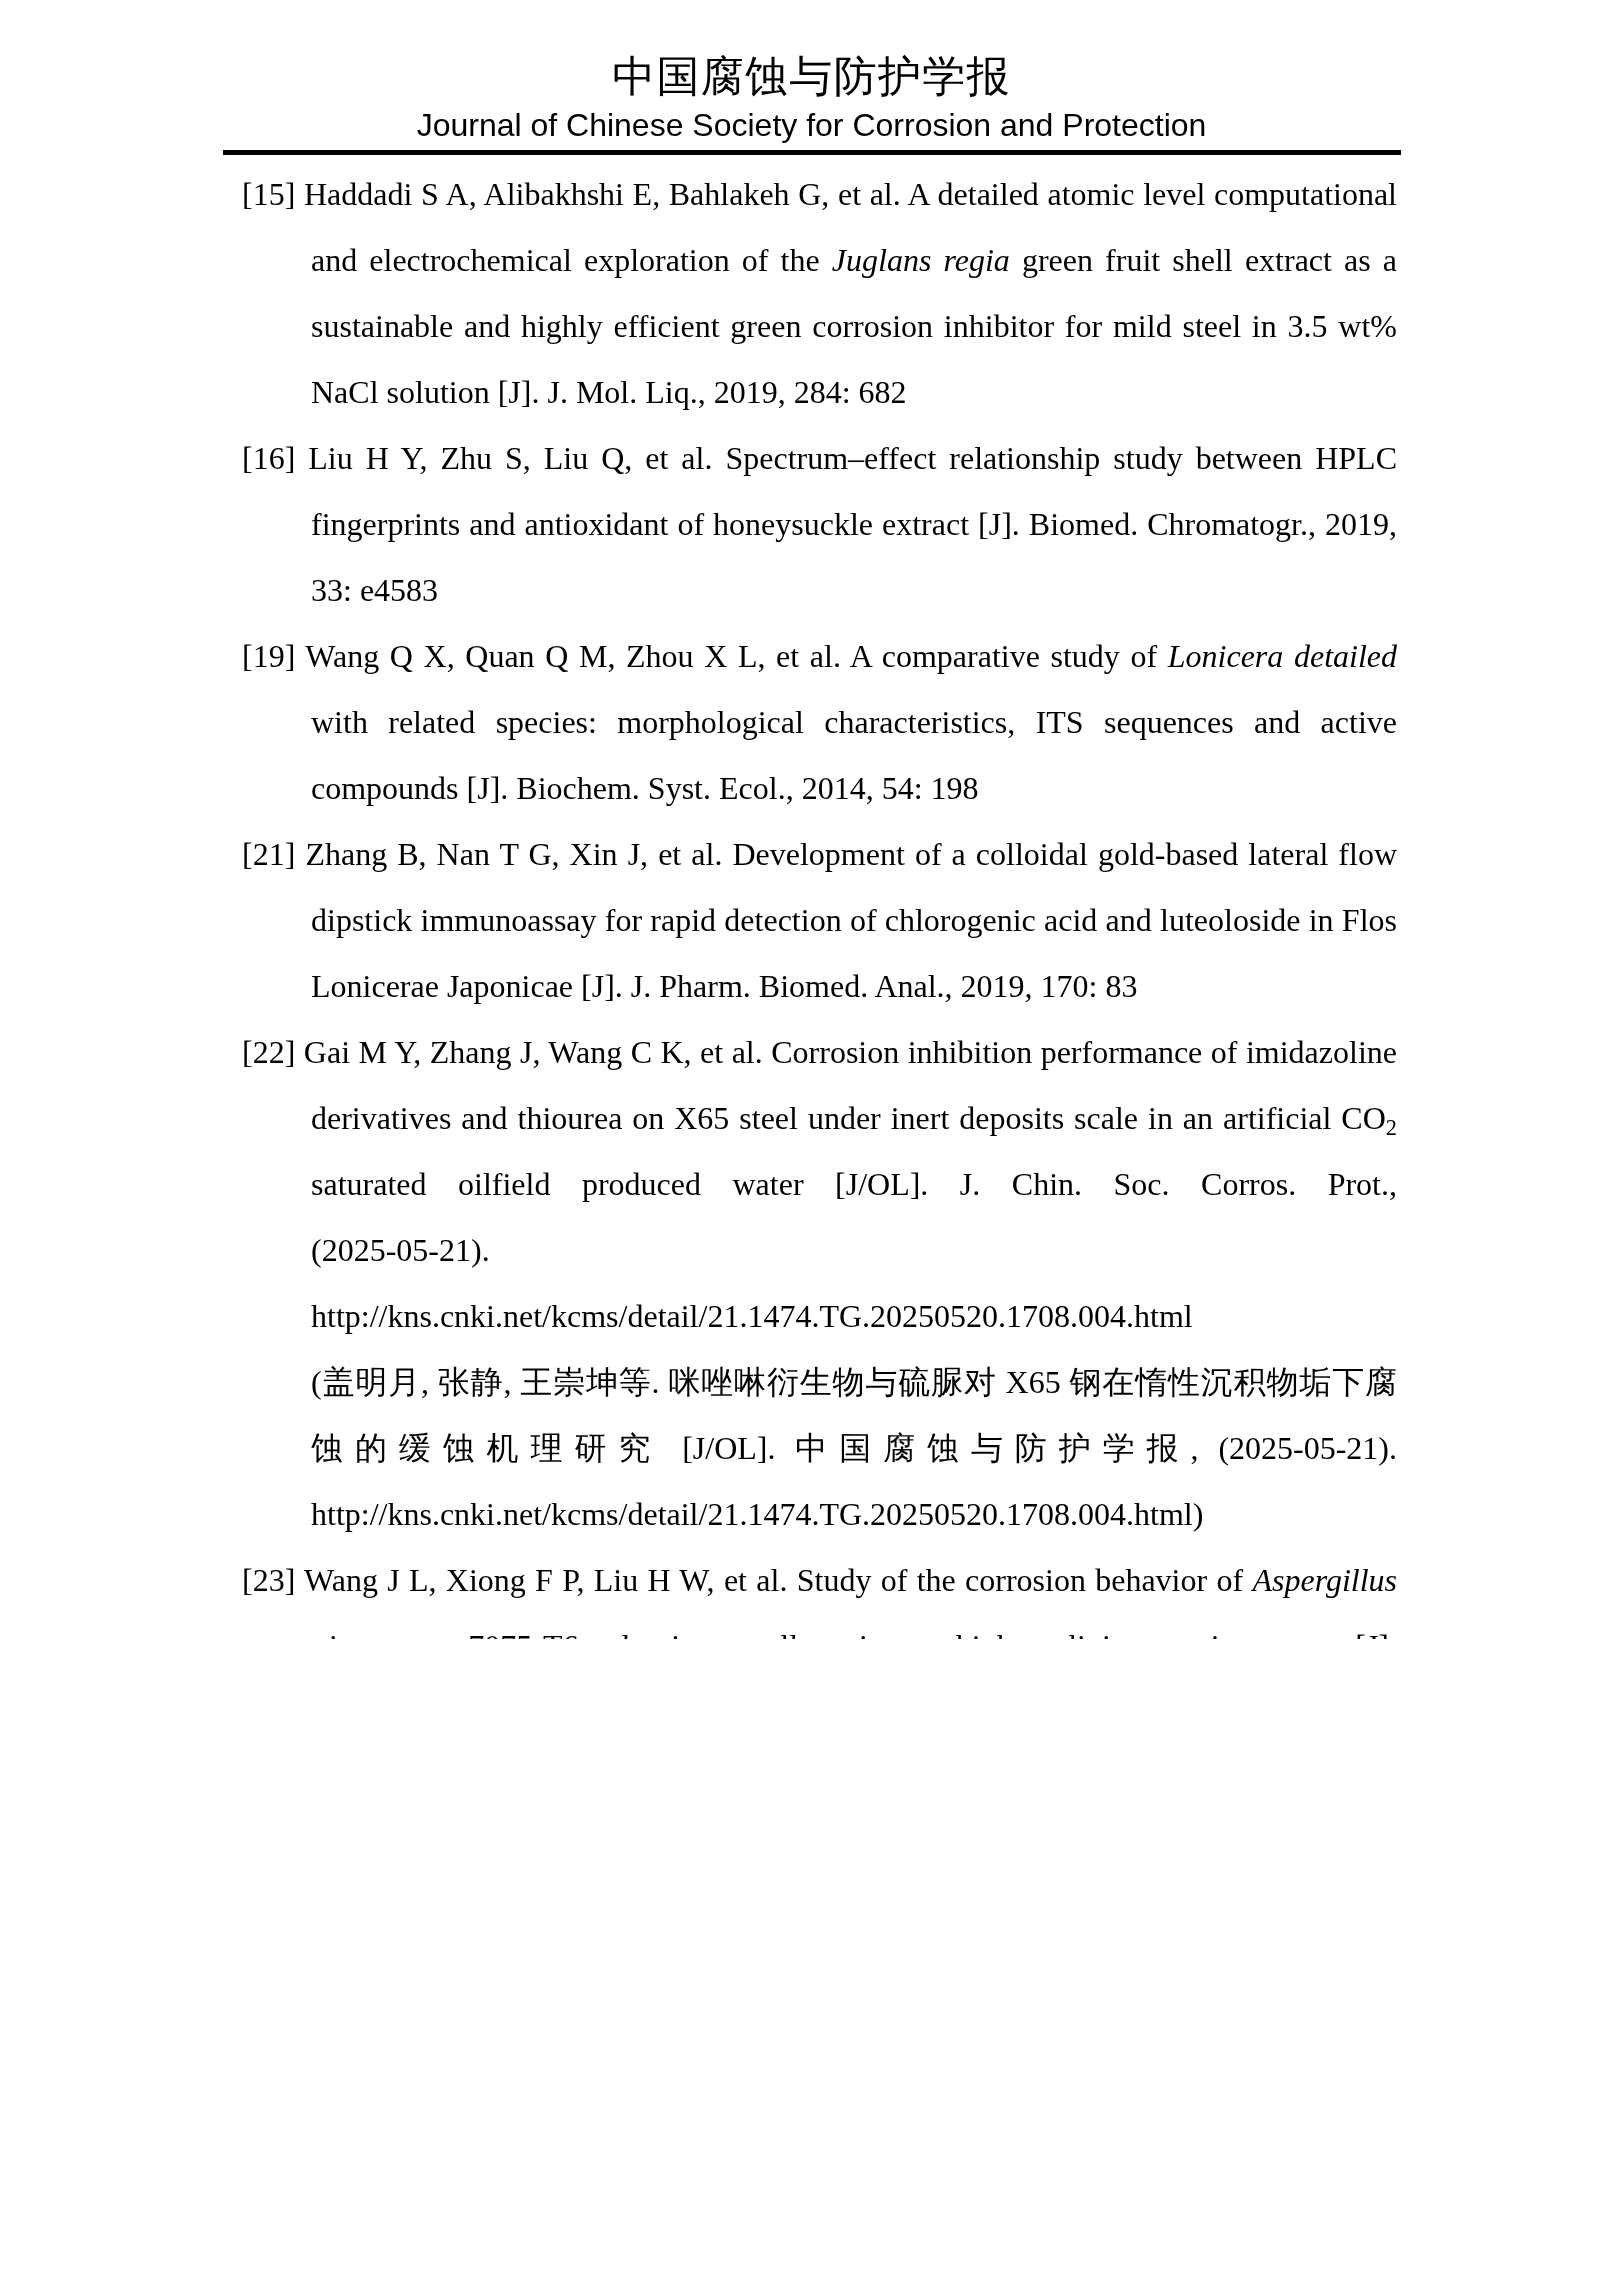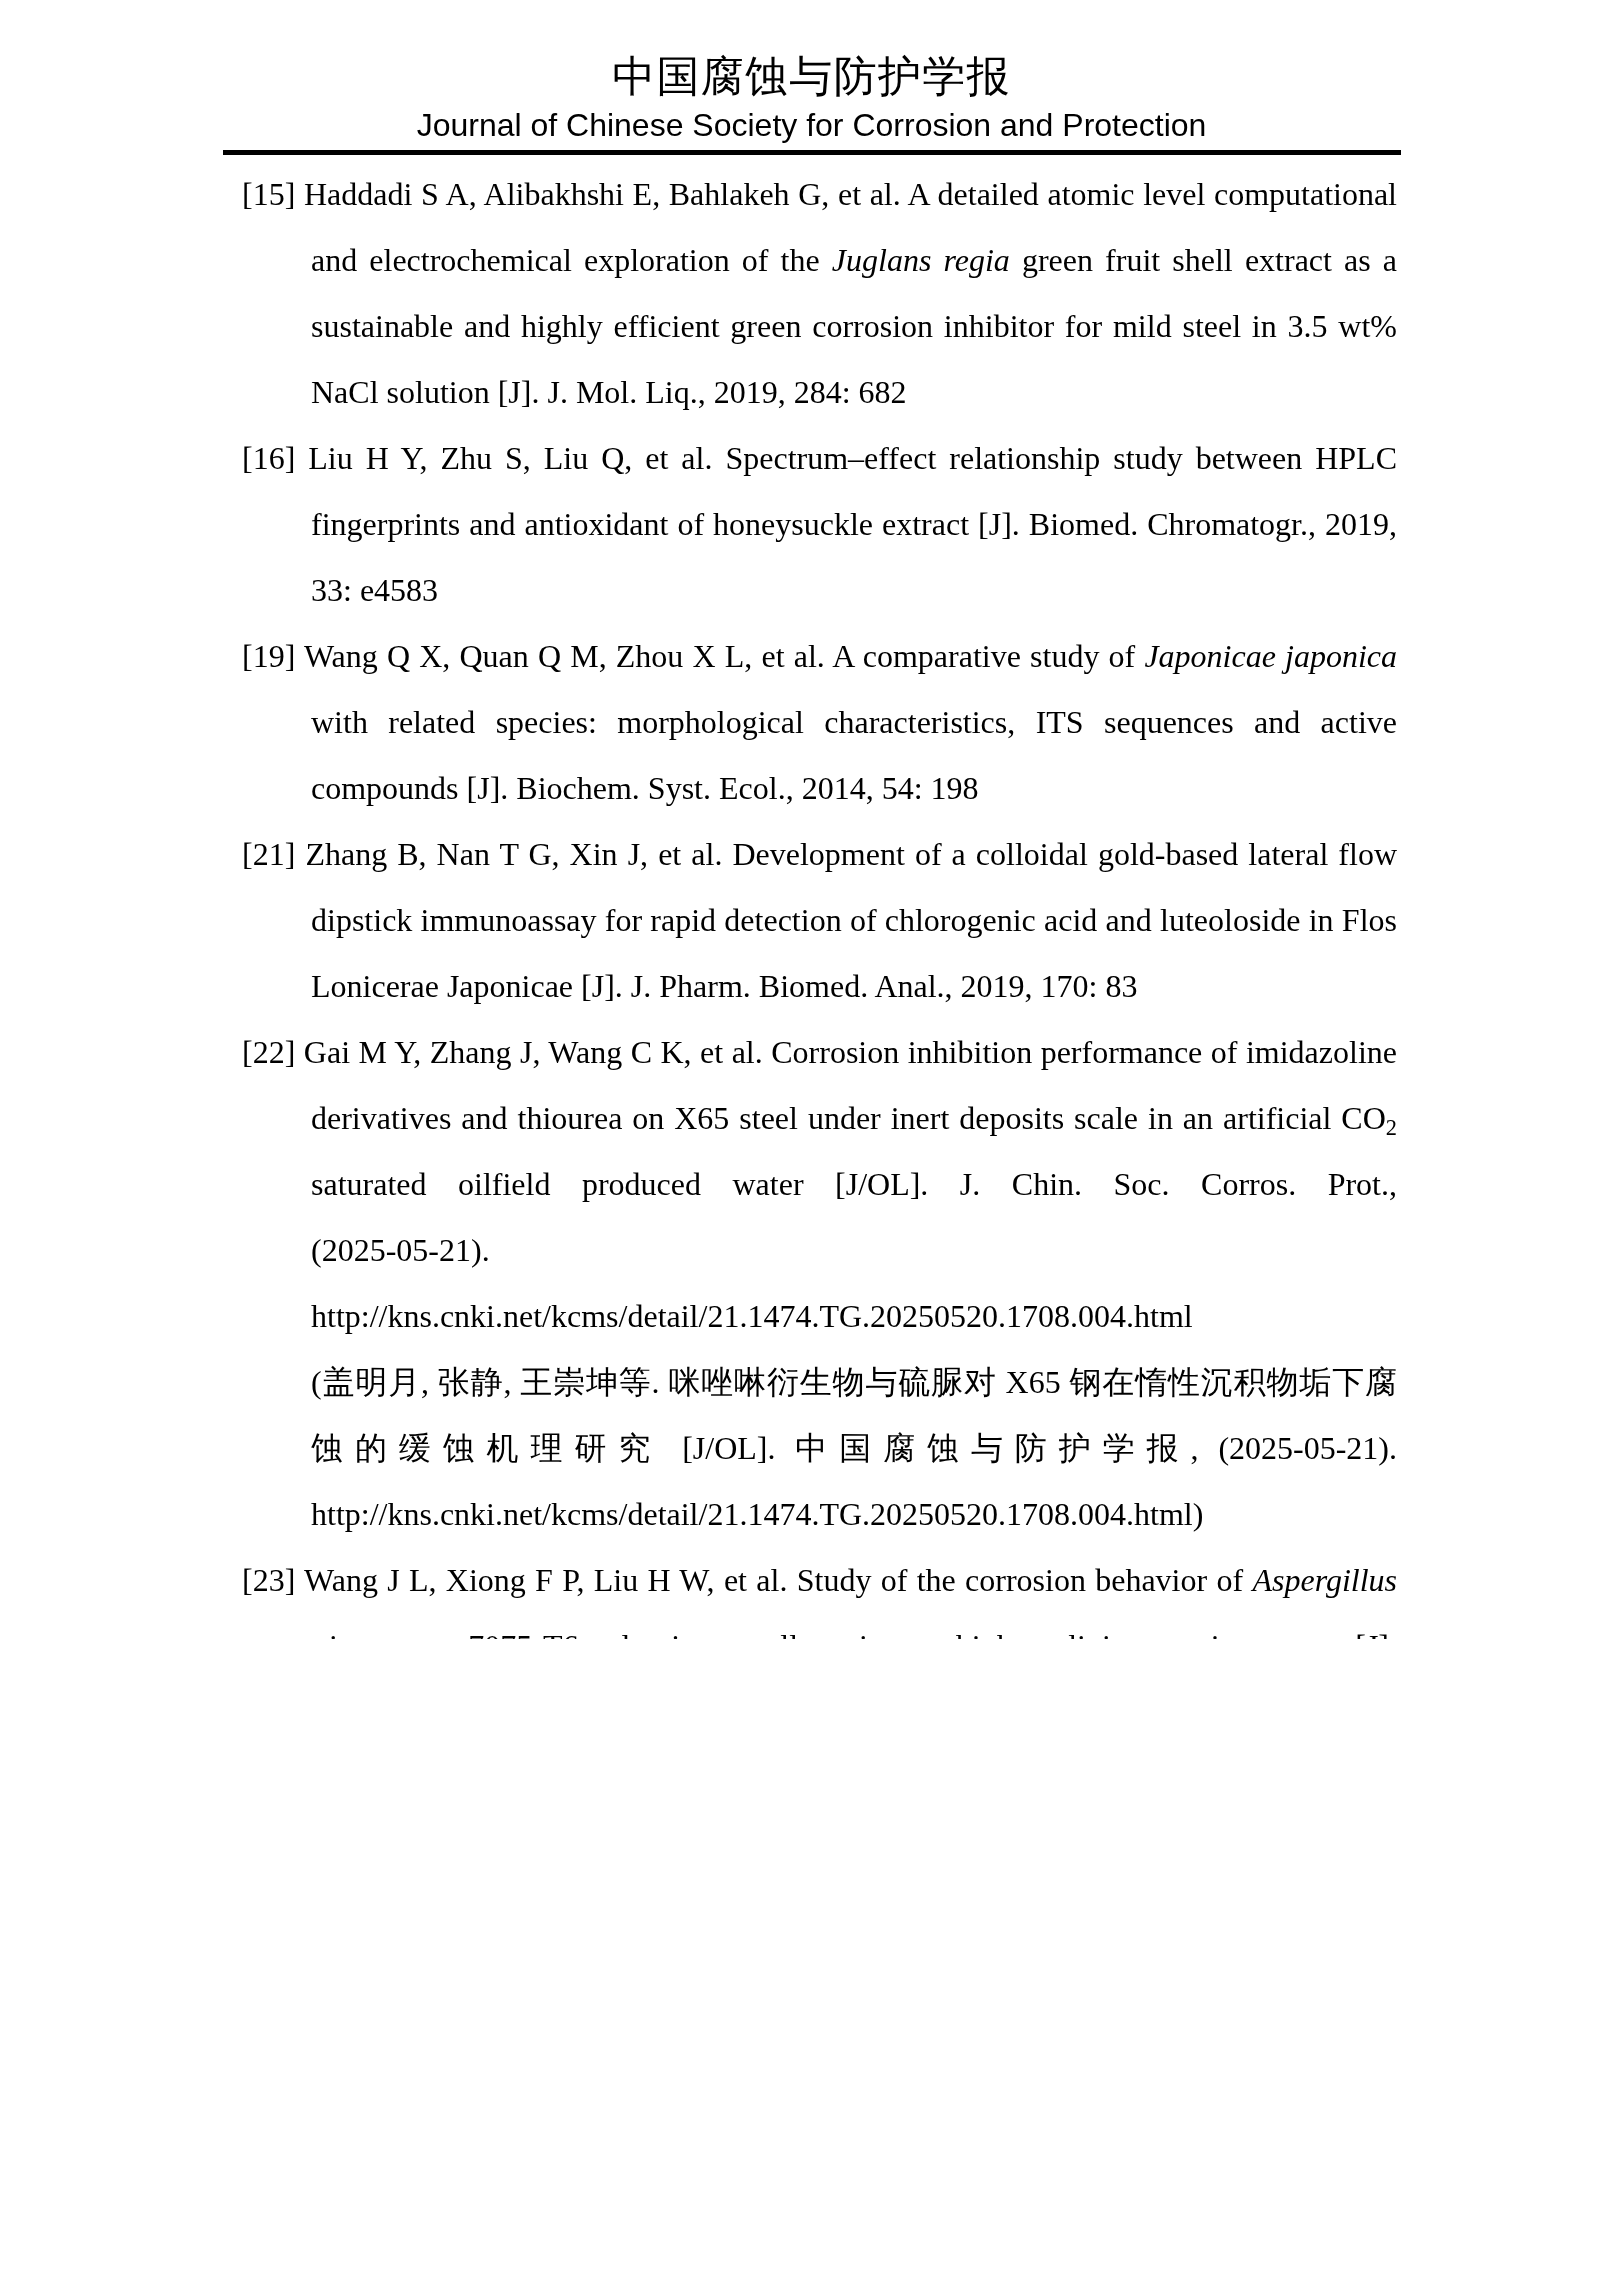--- a/index.html
+++ b/index.html
@@ -72,20 +72,20 @@
   <div class="header">
     <div class="cn-title">中国腐蚀与防护学报</div>
     <div class="en-title">Journal of Chinese Society for Corrosion and Protection</div>
     <div class="header-rule"></div>
   </div>
 
   <div class="content">
     <div id="refs">
         <div class="ref"><span class="ref-label">[15]</span> <span class="seg">Haddadi S A, Alibakhshi E, Bahlakeh G, et al. A detailed atomic level computational and electrochemical exploration of the </span><i class="seg">Juglans regia</i><span class="seg"> green fruit shell extract as a sustainable and highly efficient green corrosion inhibitor for mild steel in 3.5 wt% NaCl solution [J]. J. Mol. Liq., 2019, 284: 682</span></div>
         <div class="ref"><span class="ref-label">[16]</span> <span class="seg">Liu H Y, Zhu S, Liu Q, et al. Spectrum–effect relationship study between HPLC fingerprints and antioxidant of honeysuckle extract [J]. Biomed. Chromatogr., 2019, 33: e4583</span></div>
-        <div class="ref"><span class="ref-label">[19]</span> <span class="seg">Wang Q X, Quan Q M, Zhou X L, et al. A comparative study of </span><i class="seg">Japonicae japonica</i><span class="seg"> with related species: morphological characteristics, ITS sequences and active compounds [J]. Biochem. Syst. Ecol., 2014, 54: 198</span></div>
+        <div class="ref"><span class="ref-label">[19]</span> <span class="seg">Wang Q X, Quan Q M, Zhou X L, et al. A comparative study of </span><i class="seg">Lonicera detailed</i><span class="seg"> with related species: morphological characteristics, ITS sequences and active compounds [J]. Biochem. Syst. Ecol., 2014, 54: 198</span></div>
         <div class="ref"><span class="ref-label">[21]</span> <span class="seg">Zhang B, Nan T G, Xin J, et al. Development of a colloidal gold-based lateral flow dipstick immunoassay for rapid detection of chlorogenic acid and luteoloside in Flos Lonicerae Japonicae [J]. J. Pharm. Biomed. Anal., 2019, 170: 83</span></div>
         <div class="ref justify-last"><span class="ref-label">[22]</span> <span class="seg">Gai M Y, Zhang J, Wang C K, et al. Corrosion inhibition performance of imidazoline derivatives and thiourea on X65 steel under inert deposits scale in an artificial CO</span><sub class="seg">2</sub><span class="seg"> saturated oilfield produced water [J/OL]. J. Chin. Soc. Corros. Prot.,</span><br><span class="seg">(2025-05-21).</span><br><span class="seg">http://kns.cnki.net/kcms/detail/21.1474.TG.20250520.1708.004.html</span><br><span class="seg">(盖明月, 张静, 王崇坤等. 咪唑啉衍生物与硫脲对 X65 钢在惰性沉积物垢下腐蚀的缓蚀机理研究 [J/OL]. 中国腐蚀与防护学报, (2025-05-21).</span><br><span class="seg">http://kns.cnki.net/kcms/detail/21.1474.TG.20250520.1708.004.html)</span></div>
         <div class="ref justify-last"><span class="ref-label">[23]</span> <span class="seg">Wang J L, Xiong F P, Liu H W, et al. Study of the corrosion behavior of </span><i class="seg">Aspergillus niger</i><span class="seg"> on 7075-T6 aluminum alloy in a high salinity environment [J].</span></div>
       </div>
   </div>
 </div>
 
 
 </body></html>

